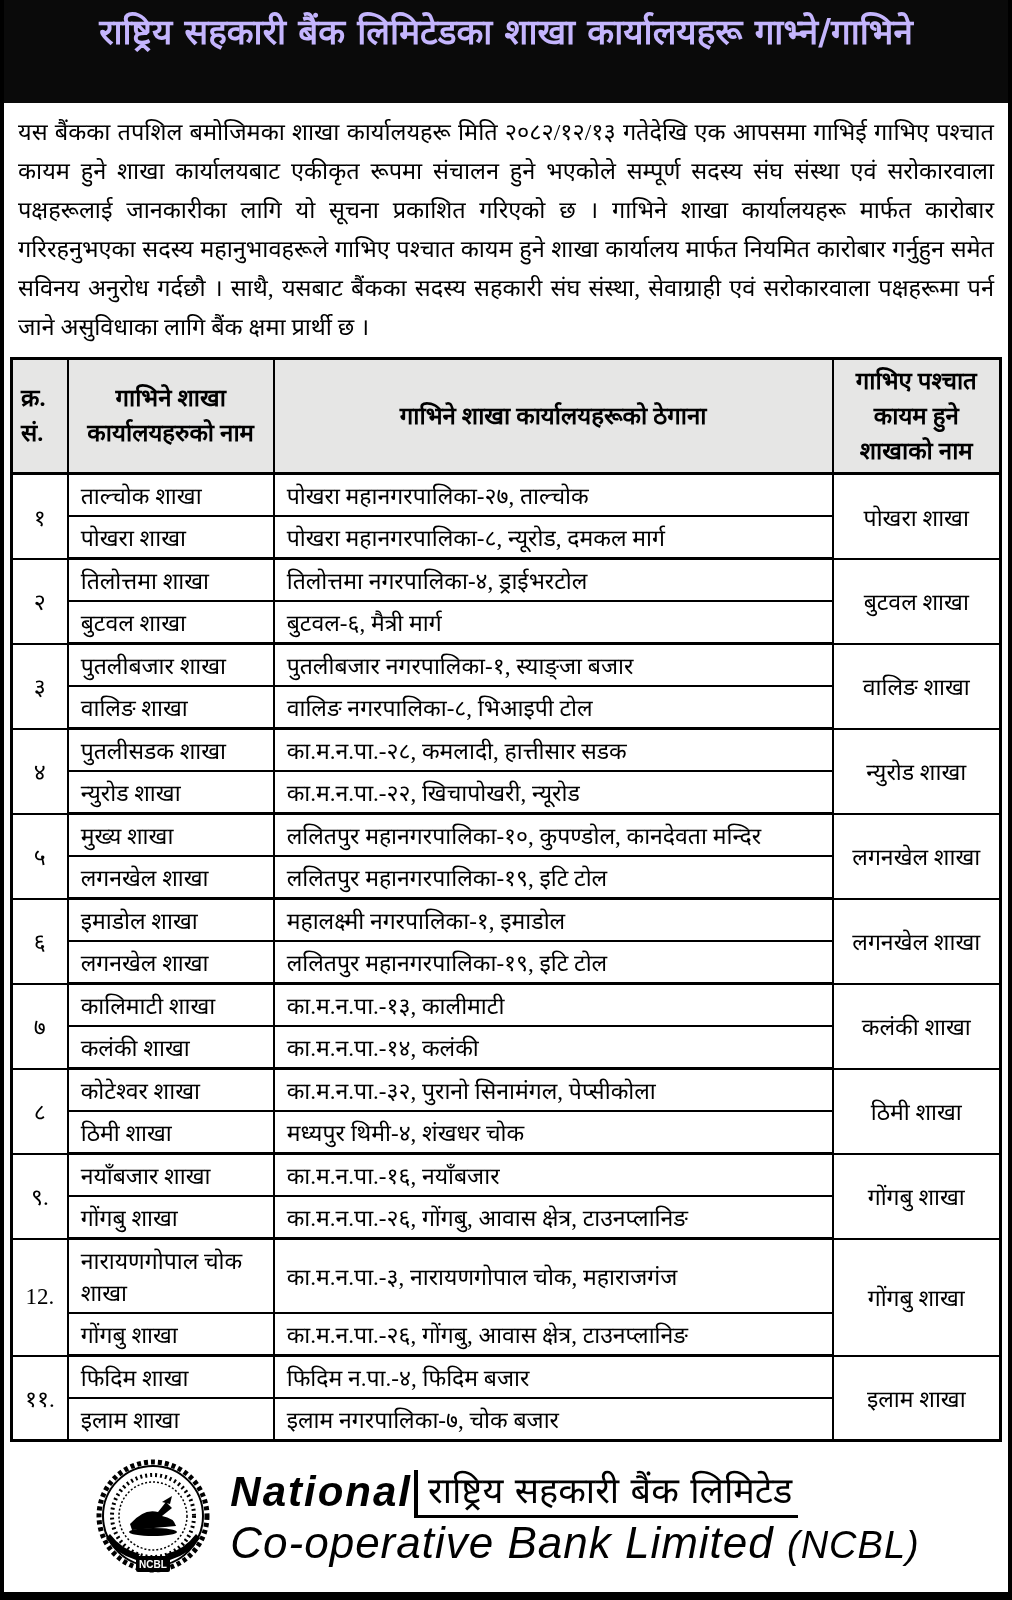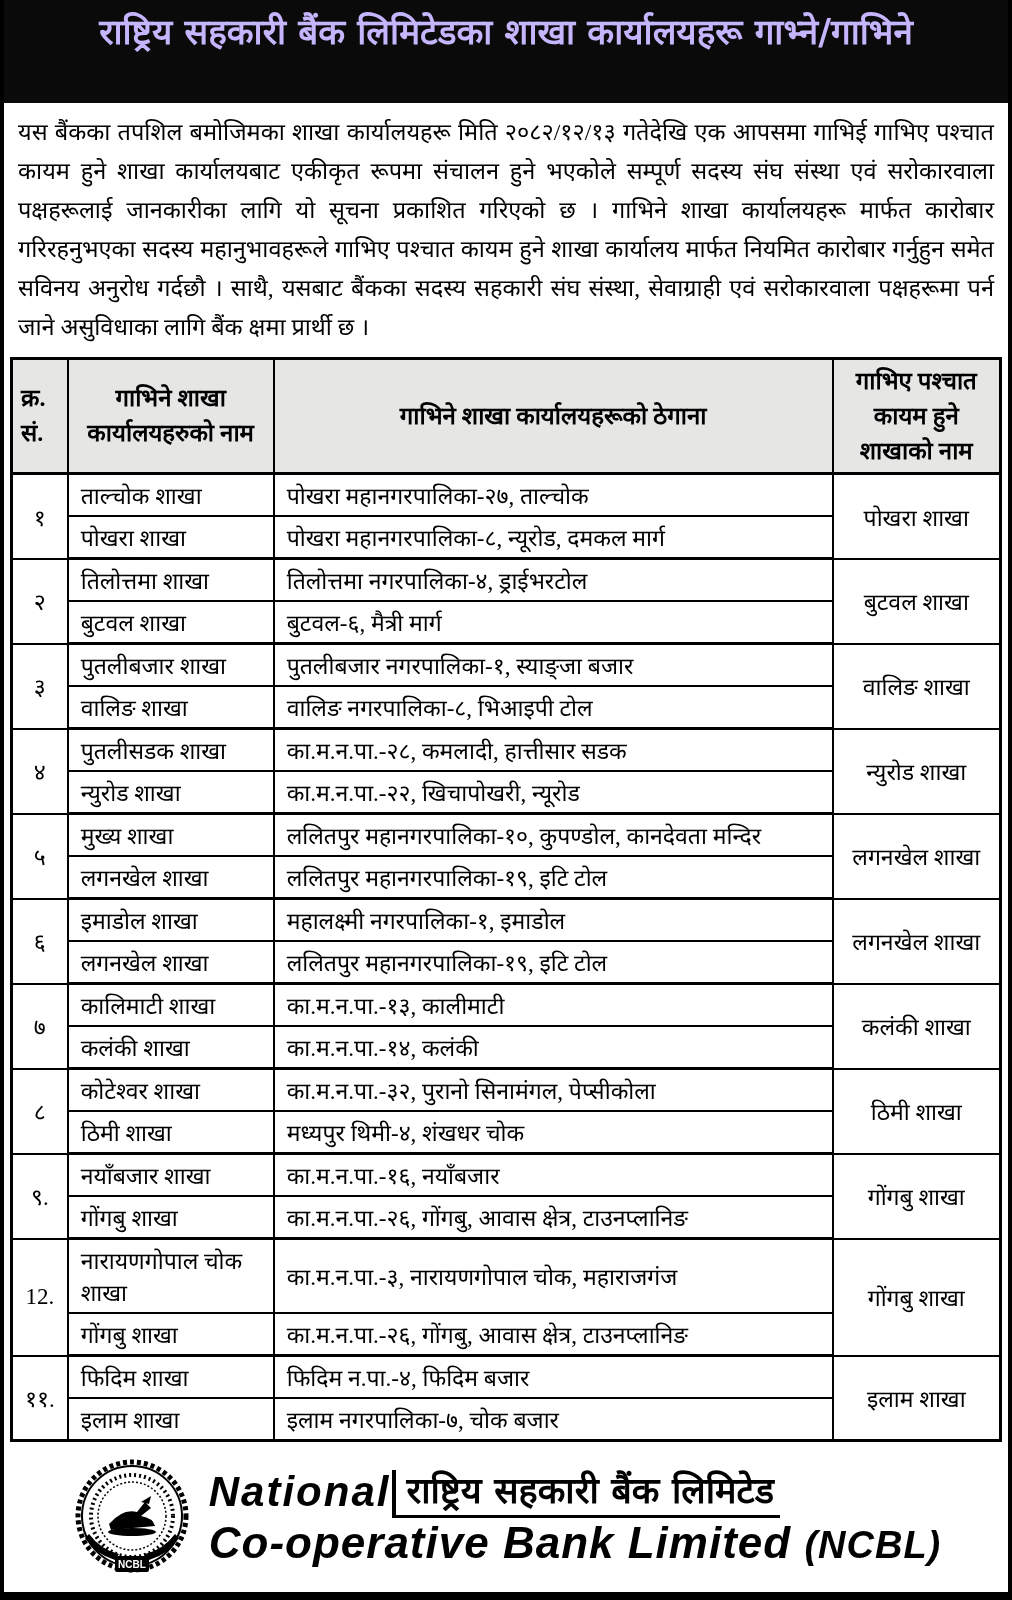--- a/index.html
+++ b/index.html
@@ -82,31 +82,31 @@
   .brand-line1 { display: flex; }
   .brand-national {
     font-style: italic;
     font-weight: bold;
     font-size: 42px;
     letter-spacing: 2px;
     line-height: 1.05;
   }
   .brand-nepali {
     font-family: "DejaVu Sans", sans-serif;
-    font-weight: bold;
+    font-weight: normal;
     font-size: 36px;
     line-height: 1.15;
     padding: 0 6px 4px 10px;
     border-left: 4px solid #000;
     border-bottom: 3px solid #000;
     margin-left: 2px;
   }
   .brand-line2 {
     font-style: italic;
-    font-weight: bold;
+    font-weight: normal;
     font-size: 44px;
     line-height: 1.15;
     letter-spacing: 1px;
     white-space: nowrap;
   }
   .brand-ncbl { font-size: 38px; }
   .contact-line {
     text-align: center;
     font-family: "DejaVu Sans", sans-serif;
     font-weight: bold;

